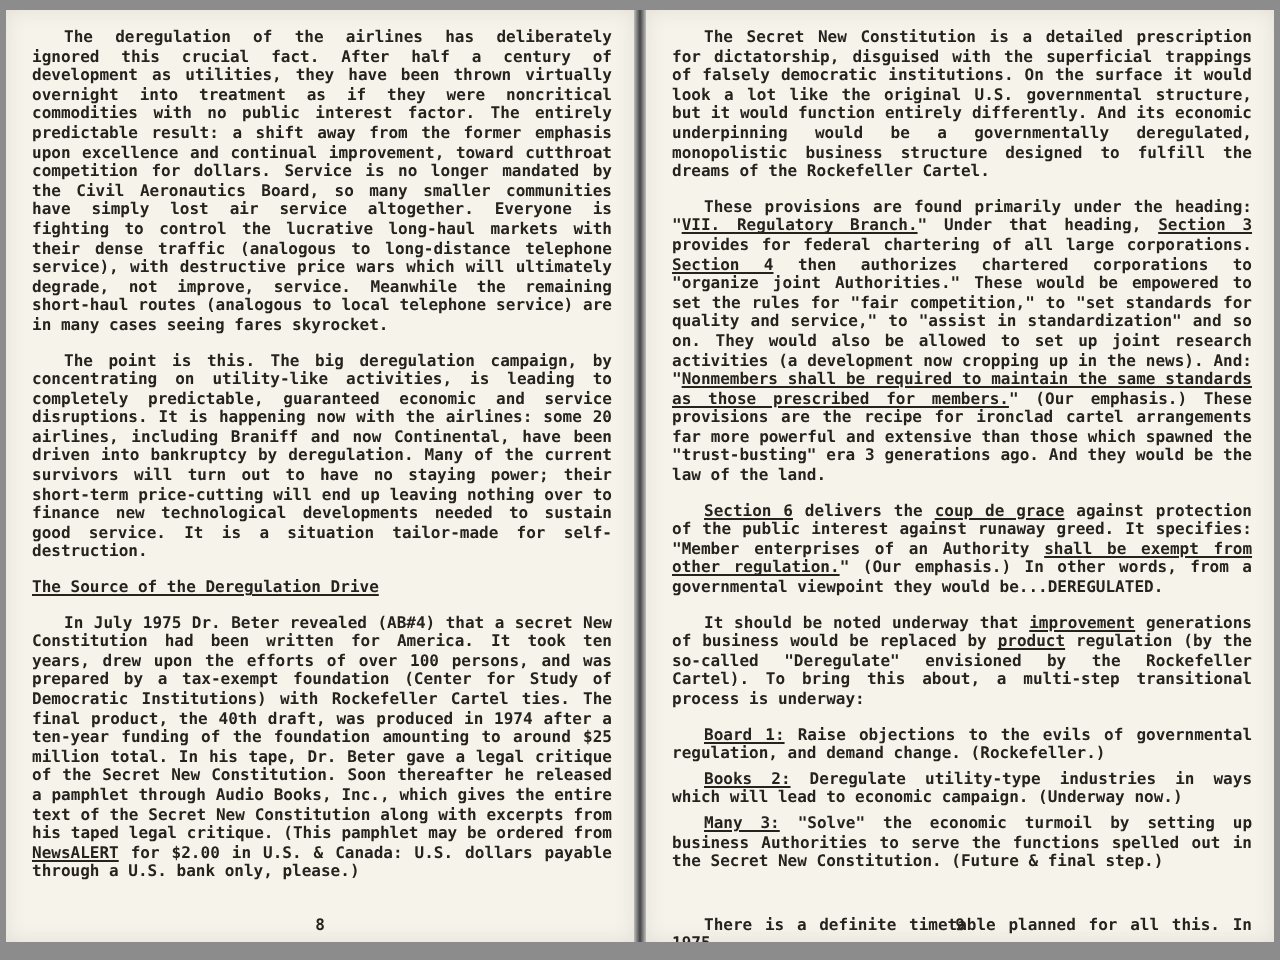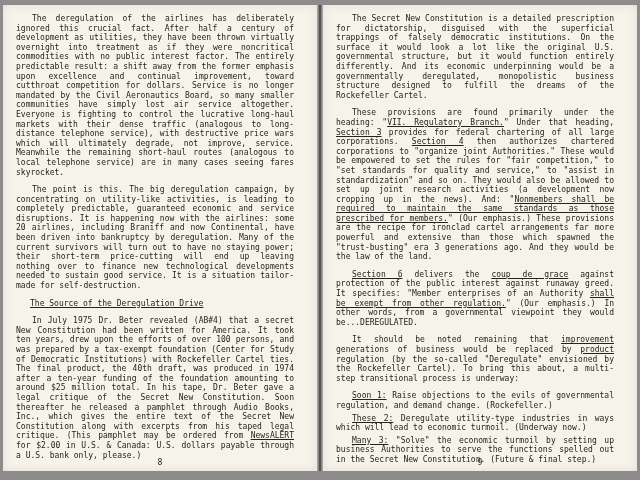--- a/index.html
+++ b/index.html
@@ -10,37 +10,38 @@
     position: relative;
     width: 640px; height: 480px;
     background: #8c8c8c;
     padding: 5px 3px 9px 3px;
     display: flex;
   }
   .page {
     flex: 1;
     background: #f6f3eb;
     position: relative;
-    padding: 9px 23px 18px 13px;
+    padding: 9px 11px 18px 13px;
     overflow: hidden;
     box-shadow: inset 0 0 10px rgba(90,80,60,0.12);
+    font-weight: bold;
   }
   .divider {
     width: 6px;
     background: linear-gradient(90deg, #bdbdbd 0%, #4e4e4e 45%, #4e4e4e 55%, #bdbdbd 100%);
   }
   .content {
     font-size: 8px;
     line-height: 9.6px;
     color: #26231e;
     text-align: justify;
   }
   .block { margin: 0 0 8px 0; }
   .para { text-indent: 16px; }
-  .heading { text-indent: 0; margin: 2px 0 8px 14px; }
+  .heading { text-indent: 0; margin: 2px 0 8px 0; }
   .step { text-indent: 16px; margin: 0 0 3px 0; }
   .final { text-indent: 16px; margin-top: 22px; }
   .u { text-decoration: underline; text-underline-offset: 1px; }
   .pagenum {
     position: absolute;
     bottom: 4px; left: 0; right: 0;
     text-align: center;
     font-size: 8px;
     color: #26231e;
   }
@@ -57,21 +58,21 @@
         <div class="block para"><span>In July 1975 Dr. Beter revealed (AB#4) that a secret New Constitution had been written for America. It took ten years, drew upon the efforts of over 100 persons, and was prepared by a tax-exempt foundation (Center for Study of Democratic Institutions) with Rockefeller Cartel ties. The final product, the 40th draft, was produced in 1974 after a ten-year funding of the foundation amounting to around $25 million total. In his tape, Dr. Beter gave a legal critique of the Secret New Constitution. Soon thereafter he released a pamphlet through Audio Books, Inc., which gives the entire text of the Secret New Constitution along with excerpts from his taped legal critique. (This pamphlet may be ordered from </span><span class="u">NewsALERT</span><span> for $2.00 in U.S. &amp; Canada: U.S. dollars payable through a U.S. bank only, please.)</span></div>
       </div>
     <div class="pagenum">8</div>
   </div>
   <div class="divider"></div>
   <div class="page">
     <div class="content">
         <div class="block para"><span>The Secret New Constitution is a detailed prescription for dictatorship, disguised with the superficial trappings of falsely democratic institutions. On the surface it would look a lot like the original U.S. governmental structure, but it would function entirely differently. And its economic underpinning would be a governmentally deregulated, monopolistic business structure designed to fulfill the dreams of the Rockefeller Cartel.</span></div>
         <div class="block para"><span>These provisions are found primarily under the heading: "</span><span class="u">VII. Regulatory Branch.</span><span>" Under that heading, </span><span class="u">Section 3</span><span> provides for federal chartering of all large corporations. </span><span class="u">Section 4</span><span> then authorizes chartered corporations to "organize joint Authorities." These would be empowered to set the rules for "fair competition," to "set standards for quality and service," to "assist in standardization" and so on. They would also be allowed to set up joint research activities (a development now cropping up in the news). And: "</span><span class="u">Nonmembers shall be required to maintain the same standards as those prescribed for members.</span><span>" (Our emphasis.) These provisions are the recipe for ironclad cartel arrangements far more powerful and extensive than those which spawned the "trust-busting" era 3 generations ago. And they would be the law of the land.</span></div>
         <div class="block para"><span class="u">Section 6</span><span> delivers the </span><span class="u">coup de grace</span><span> against protection of the public interest against runaway greed. It specifies: "Member enterprises of an Authority </span><span class="u">shall be exempt from other regulation.</span><span>" (Our emphasis.) In other words, from a governmental viewpoint they would be...DEREGULATED.</span></div>
-        <div class="block para"><span>It should be noted remaining that </span><span class="u">improvement</span><span> generations of business would be replaced by </span><span class="u">product</span><span> regulation (by the so-called "Deregulate" envisioned by the Rockefeller Cartel). To bring this about, a multi-step transitional process is underway:</span></div>
-        <div class="block step"><span class="u">Soon 1:</span><span> Raise objections to the evils of governmental regulation, and demand change. (Rockefeller.)</span></div>
-        <div class="block step"><span class="u">These 2:</span><span> Deregulate utility-type industries in ways which will lead to economic turmoil. (Underway now.)</span></div>
+        <div class="block para"><span>It should be noted underway that </span><span class="u">improvement</span><span> generations of business would be replaced by </span><span class="u">product</span><span> regulation (by the so-called "Deregulate" envisioned by the Rockefeller Cartel). To bring this about, a multi-step transitional process is underway:</span></div>
+        <div class="block step"><span class="u">Board 1:</span><span> Raise objections to the evils of governmental regulation, and demand change. (Rockefeller.)</span></div>
+        <div class="block step"><span class="u">Books 2:</span><span> Deregulate utility-type industries in ways which will lead to economic campaign. (Underway now.)</span></div>
         <div class="block step"><span class="u">Many 3:</span><span> "Solve" the economic turmoil by setting up business Authorities to serve the functions spelled out in the Secret New Constitution. (Future &amp; final step.)</span></div>
         <div class="block final"><span>There is a definite timetable planned for all this. In 1975</span></div>
       </div>
     <div class="pagenum">9</div>
   </div>
 </div>
 
 </body></html>

